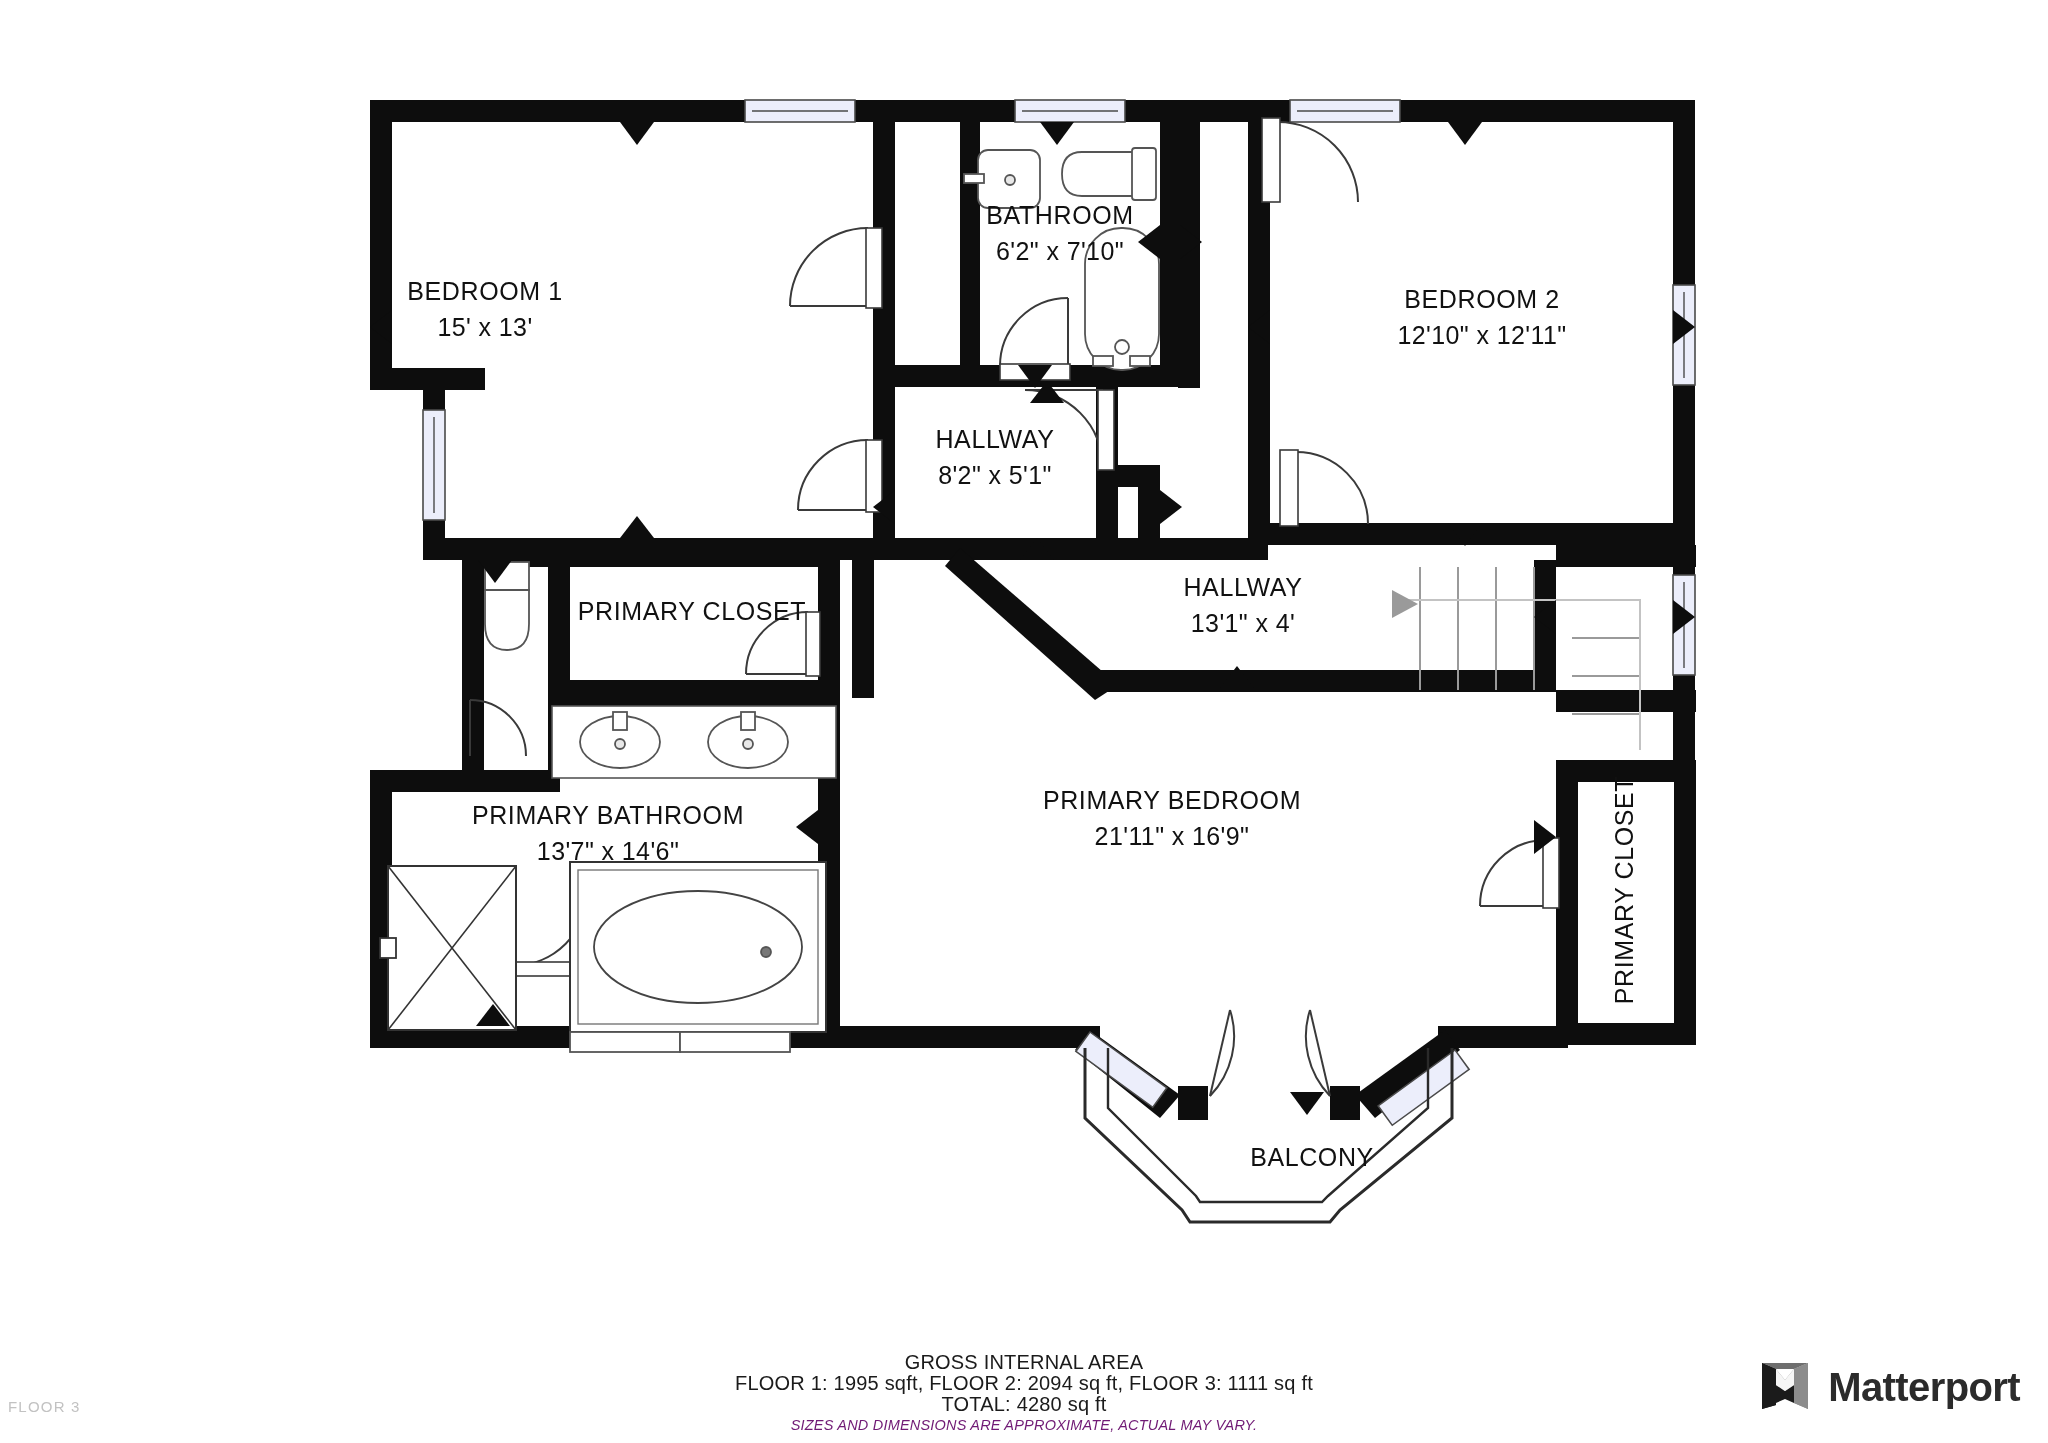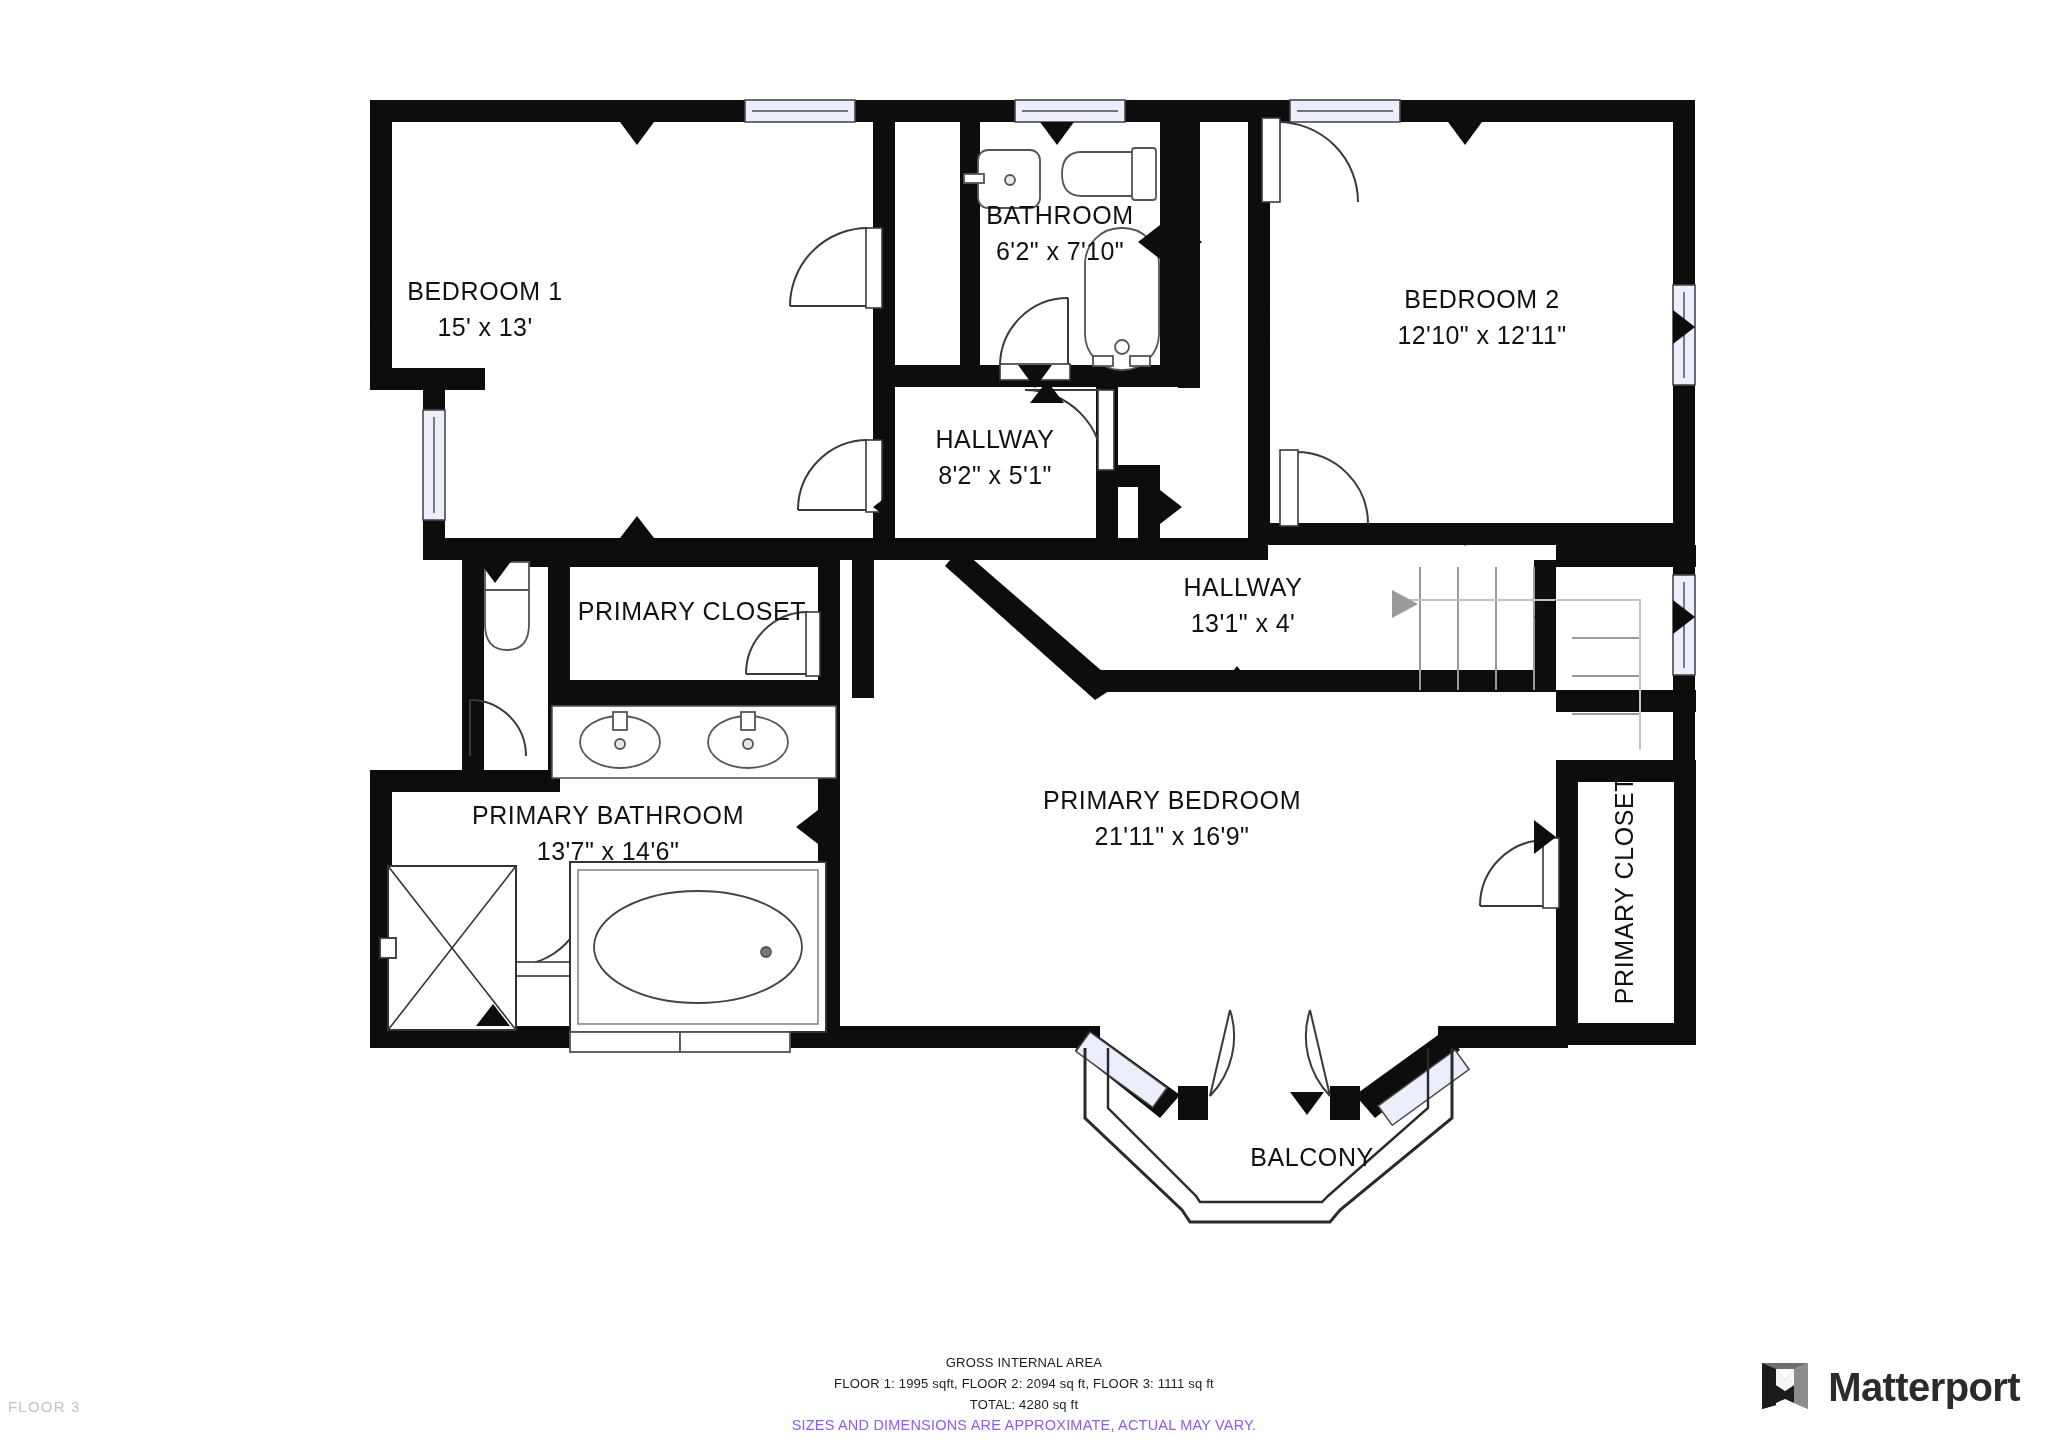--- a/index.html
+++ b/index.html
@@ -37,31 +37,32 @@
   #footer {
     position: absolute;
     left: 0; right: 0;
     bottom: 8px;
     text-align: center;
     font-family: "Liberation Sans", sans-serif;
   }
   #footer .ln {
     display: block;
     color: #1b1b1b;
-    font-size: 13px;
+    font-size: 20px;
     line-height: 21px;
     letter-spacing: .2px;
     text-align: center;
   }
   #footer .disc {
     display: block;
-    color: #8b5cf6;
+    color: #701a75;
     font-size: 14.5px;
     line-height: 20px;
     letter-spacing: .2px;
+    font-style: italic;
   }
 
   #floor-tag {
     position: absolute;
     left: 8px;
     bottom: 28px;
     color: #c2c2c2;
     font-size: 15px;
     letter-spacing: 1.2px;
     font-family: "Liberation Sans", sans-serif;

